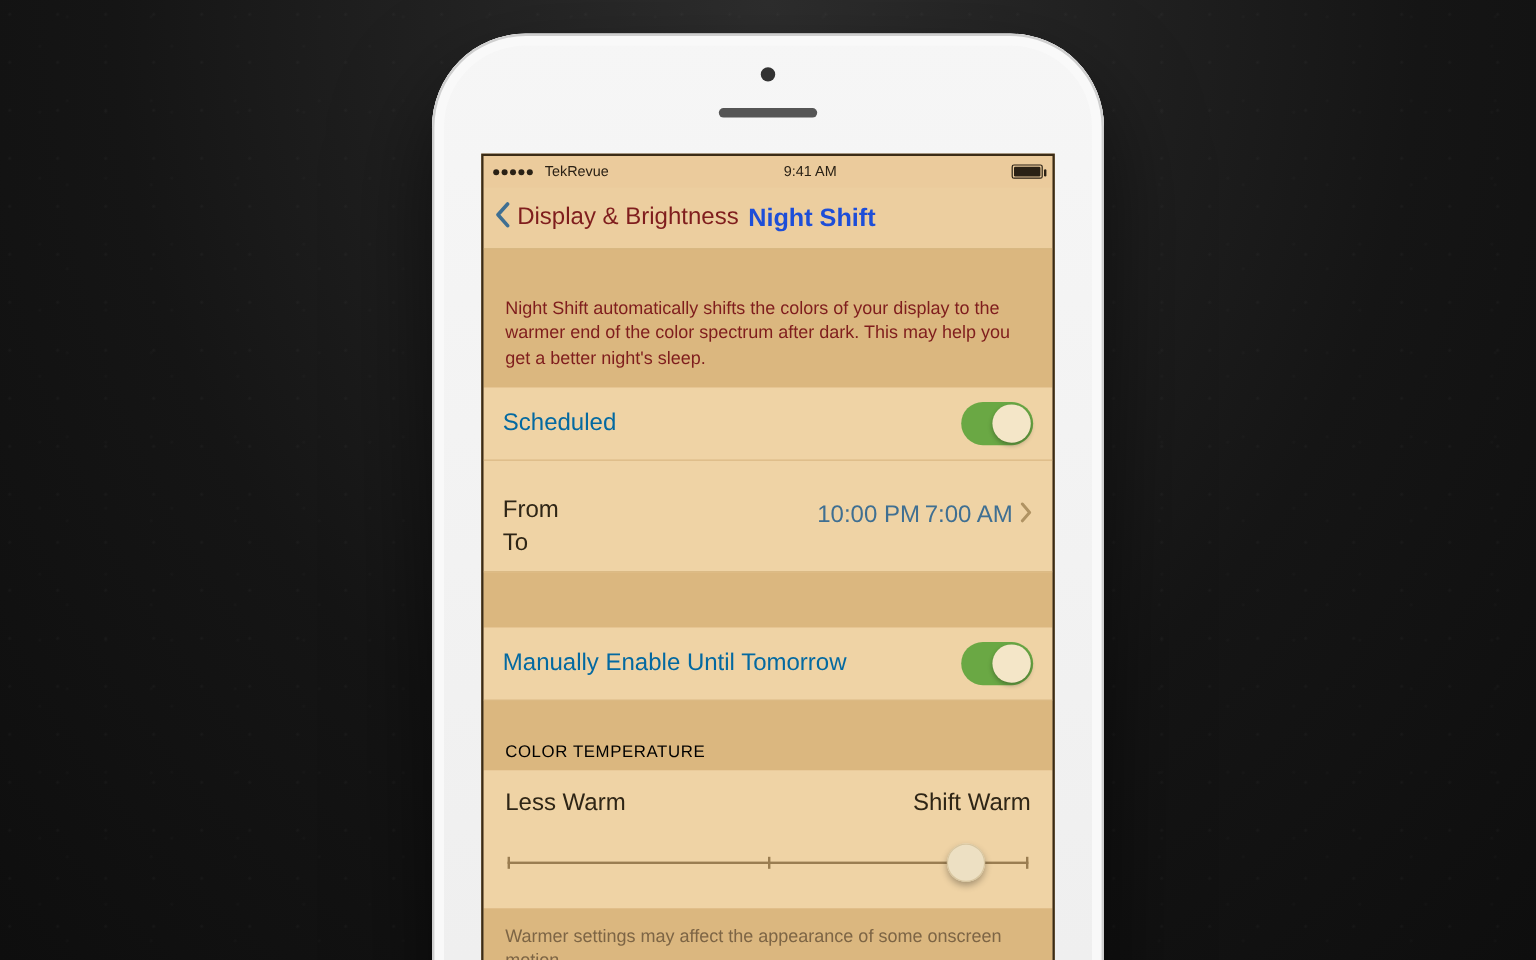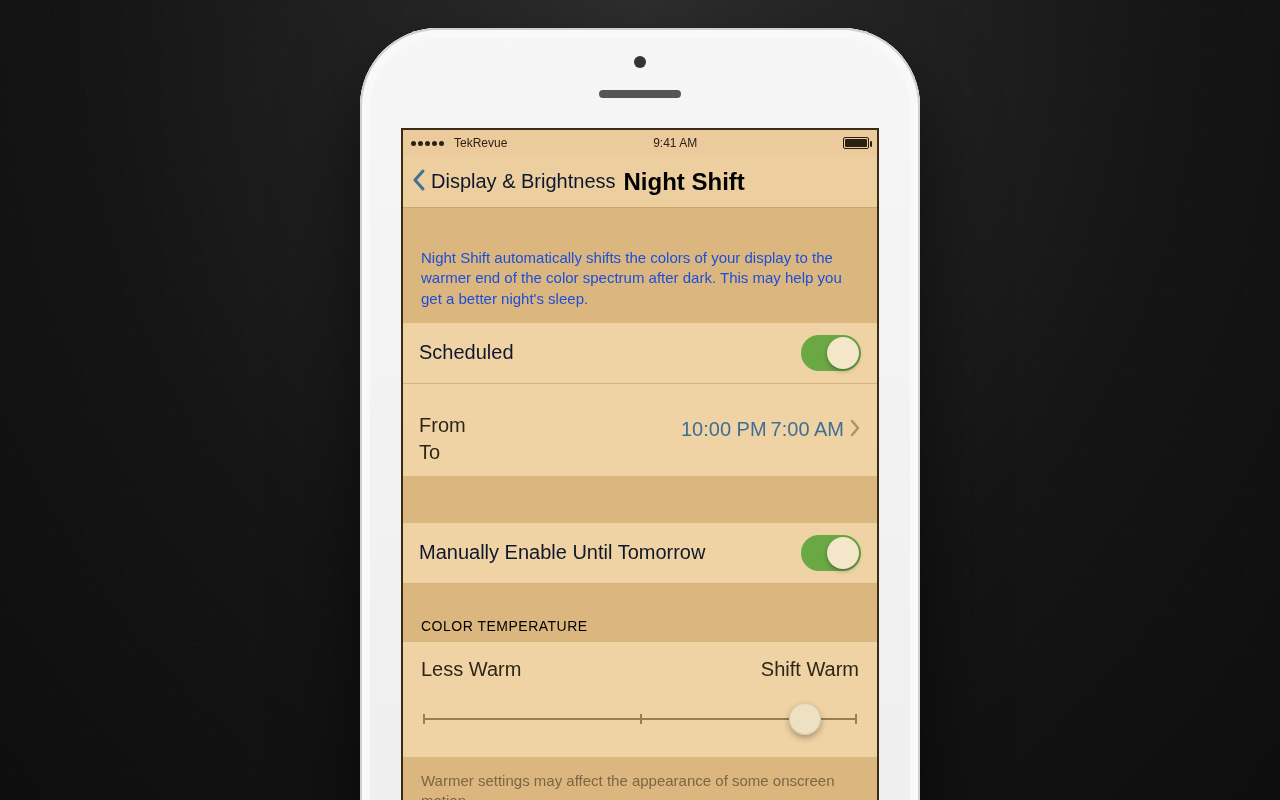--- a/index.html
+++ b/index.html
@@ -65,39 +65,39 @@
   
   .navbar {
     height: 52px;
     background:#ecce9f;
     border-bottom:1px solid #caa970;
     display:flex; align-items:center;
     padding: 0 8px;
     gap:4px;
   }
   .back-chevron { color:#3f6f92; }
-  .back-label { color:#0f172a; font-size:20px; font-weight:400; }
-  .nav-title { color:#000000; font-size:24px; font-weight:600; margin-left:4px;}
+  .back-label { color:#7f1d1d; font-size:20px; font-weight:400; }
+  .nav-title { color:#1d4ed8; font-size:21px; font-weight:600; margin-left:4px;}
   
   .section-gap { background:#dbb77f; height: 46px; }
   .desc {
     padding: 40px 18px 14px 18px;
     background:#dbb77f;
     font-size:15px; line-height:1.35;
-    color:#1d4ed8;
+    color:#7f1d1d;
   }
   .row {
     background:#efd3a5;
     min-height:56px;
     padding: 12px 16px;
     display:flex; align-items:center; justify-content:space-between;
     border-bottom:1px solid #d6b47e;
   }
   .row:last-child { border-bottom:none; }
-  .row .label { font-size:20px; color:#0f172a; }
+  .row .label { font-size:20px; color:#0369a1; }
   .toggle {
     width:60px; height:36px; border-radius:18px; background:#6aa844; position:relative; flex:0 0 auto;
   }
   .toggle .knob {
     position:absolute; top:2px; right:2px; width:32px; height:32px; border-radius:50%;
     background:#f4e6c8; box-shadow:0 2px 4px rgba(0,0,0,0.3);
   }
   .schedule-row { display:flex; align-items:center; }
   .schedule-labels { display:flex; flex-direction:column; gap:4px; flex:1;margin-top:18px; }
   .schedule-labels span { font-size:20px; color:#2e2516; }

